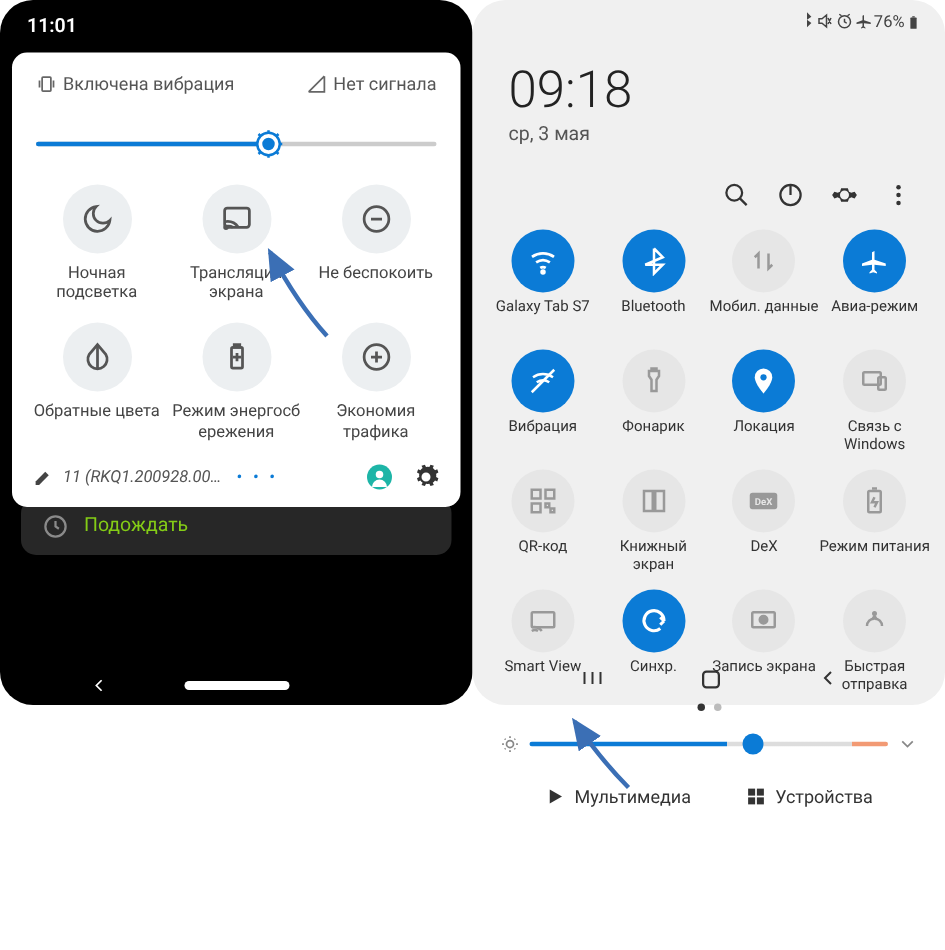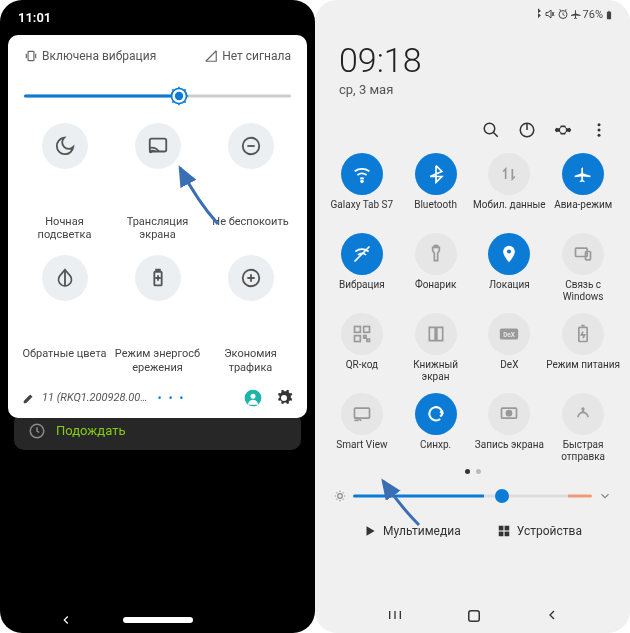--- a/index.html
+++ b/index.html
@@ -3,38 +3,38 @@
 <meta charset="utf-8">
 <style>
   * { box-sizing: border-box; margin: 0; padding: 0; }
   body {
     width: 630px; height: 633px;
     background: #fff;
     font-family: -apple-system, Roboto, Arial, sans-serif;
     display: flex;
     overflow: hidden;
   }
-  .phone { position: relative; height: 633px; }
+  .phone { position: relative; height: 470px; }
   .phone-left { width: 315px; background: #000; border-radius: 22px; }
   .phone-right { width: 315px; background: #f0f0f0; border-radius: 22px; margin-left: 0; }
 
   
   .l-status { color: #fff; font-size: 13px; font-weight: 600; padding: 10px 18px 0; }
   .l-panel {
     margin: 10px 8px 0; background: #fff; border-radius: 10px;
     padding: 14px 10px 10px; position: relative; z-index: 2;
   }
   .l-topbar { display: flex; justify-content: space-between; font-size: 12px; color: #555; padding: 0 6px 12px; }
   .l-topbar span { display: flex; align-items: center; gap: 4px; }
   .l-slider { position: relative; height: 30px; margin: 6px 6px 8px; }
   .l-track { position: absolute; top: 50%; left: 0; right: 0; height: 3px; background: #ccc; border-radius: 2px; transform: translateY(-50%); }
   .l-fill { position: absolute; top: 50%; left: 0; width: 58%; height: 3px; background: #0b7bd6; border-radius: 2px; transform: translateY(-50%); }
   .l-thumb { position: absolute; left: 58%; top: 50%; width: 20px; height: 20px; transform: translate(-50%,-50%); }
   .l-grid { display: grid; grid-template-columns: repeat(3,1fr); row-gap: 6px; }
-  .l-tile { display: flex; flex-direction: column; align-items: center; text-align: center; padding: 4px 2px; gap: 40px; }
+  .l-tile { display: flex; flex-direction: column; align-items: center; text-align: center; padding: 4px 2px; }
   .l-ico { width: 46px; height: 46px; border-radius: 50%; background: #eceff1; display: flex; align-items: center; justify-content: center; margin-bottom: 6px; }
   .l-lbl { font-size: 11px; color: #444; line-height: 1.2; min-height: 26px; }
   .l-footer { display: flex; align-items: center; justify-content: space-between; margin-top: 10px; padding: 0 4px; font-style: italic; }
   .l-build { font-size: 11px; color: #555; display: flex; align-items: center; gap: 6px; }
   .l-dots { color: #0b7bd6; font-size: 12px; letter-spacing: 2px; margin-left: 4px; }
   .l-below {
     margin: 0 14px; background: #272727; border-radius: 10px;
     padding: 10px 14px; display: flex; align-items: center; gap: 10px;
     color: #84cc16; font-size: 13px; position: relative; top: -6px; z-index: 1;
   }

